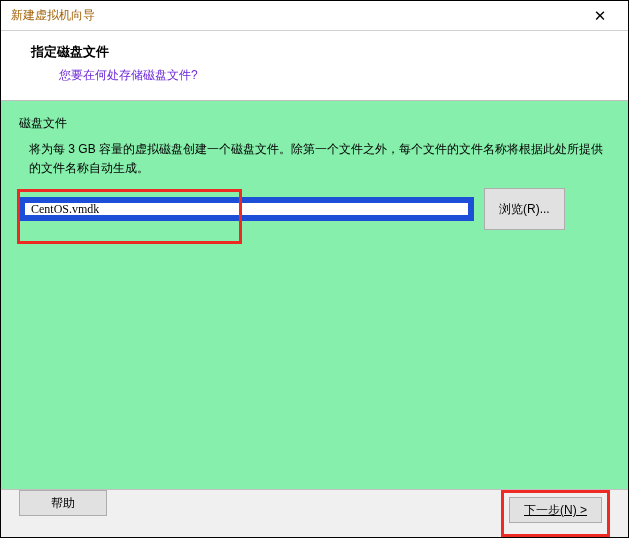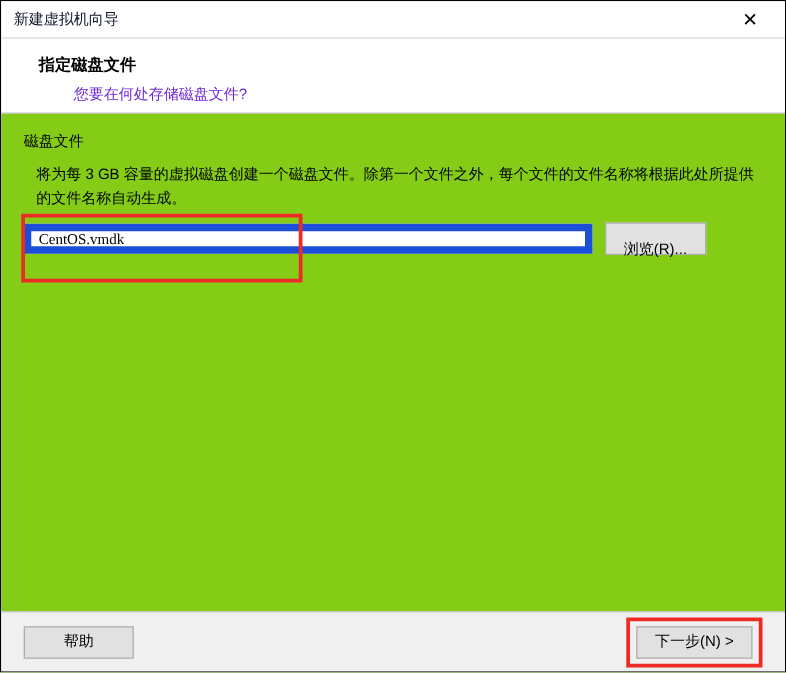--- a/index.html
+++ b/index.html
@@ -24,53 +24,53 @@
       height: 30px;
       display: flex;
       align-items: center;
       justify-content: space-between;
       padding: 0 8px 0 10px;
       border-bottom: 1px solid #d0d0d0;
       background: #fff;
     }
     .titlebar-text {
       font-size: 12px;
-      color: #0f172a;
+      color: #a16207;
     }
     .close-btn {
       width: 40px;
       height: 28px;
       display: flex;
       align-items: center;
       justify-content: center;
       font-size: 15px;
       color: #000;
       cursor: pointer;
       font-family: Arial, sans-serif;
     }
     .header {
-      padding: 12px 20px 6px 30px;
+      padding: 12px 20px 16px 30px;
       border-bottom: 1px solid #c0c0c0;
       background: #fff;
     }
     .header-title {
       font-size: 13px;
       font-weight: bold;
       color: #000;
       margin-bottom: 6px;
     }
     .header-subtitle {
       font-size: 12px;
       color: #6d28d9;
       padding-left: 28px;
     }
     .content {
       flex: 1;
       padding: 14px 18px 10px 18px;
-      background: #84cc16;
+      background: #86efac;
     }
     .section-label {
       font-size: 12px;
       color: #000;
       margin-bottom: 8px;
     }
     .description {
       font-size: 12px;
       color: #000;
       line-height: 1.6;
@@ -86,54 +86,54 @@
     .file-input {
       width: 455px;
       height: 24px;
       border: 6px solid #1d4ed8;
       padding: 2px 6px;
       font-size: 12px;
       font-family: Liberation Serif, serif;
       background: #fff;
     }
     .browse-btn {
-      height: 26px;
+      height: 42px;
       padding: 12px 14px;
       border: 1px solid #adadad;
       background: #e1e1e1;
       font-size: 12px;
       font-family: inherit;
       cursor: pointer;
     }
     .footer {
       height: 48px;
       border-top: 1px solid #c0c0c0;
       background: #f0f0f0;
       display: flex;
-      align-items: center;
       padding: 0 18px;
       gap: 8px;
     }
     .footer-left {
       flex: 1;
     }
     .footer-btn {
       height: 26px;
       min-width: 88px;
       padding: 0 14px;
       border: 1px solid #adadad;
       background: #e1e1e1;
       font-size: 12px;
       font-family: inherit;
       cursor: pointer;
     }
     .next-wrap {
       border: 3px solid #ee2a24;
       padding: 4px 5px;
       display: inline-flex;
+      text-decoration: underline;
     }
     .input-area {
       position: relative;
     }
     .red-box-input {
       position: absolute;
       border: 3px solid #ee2a24;
       left: -2px;
       top: -8px;
       width: 225px;

